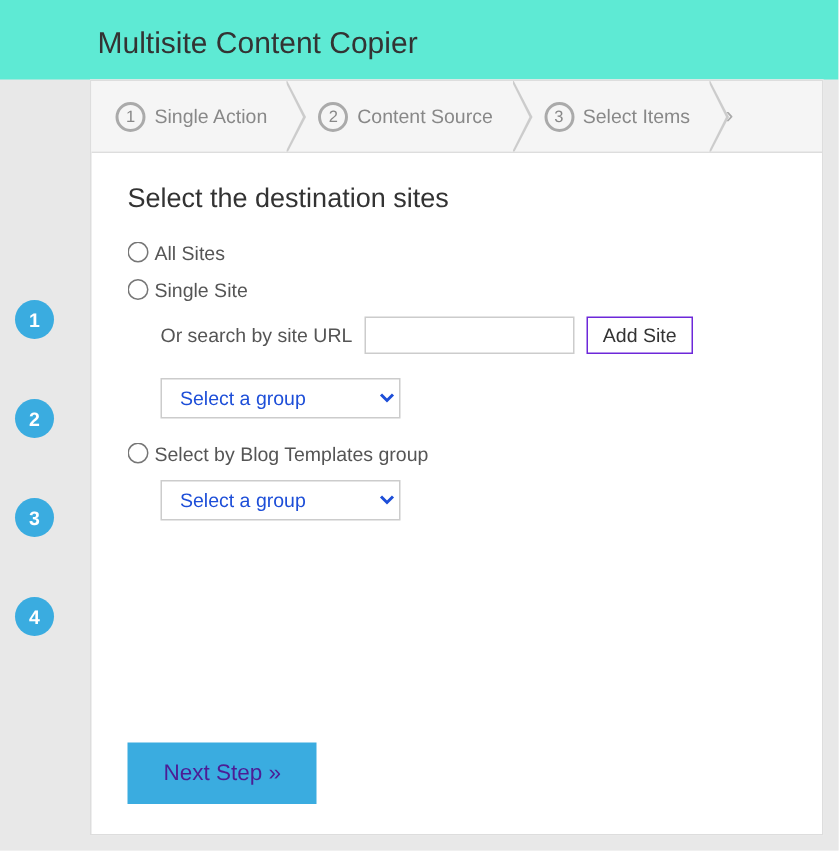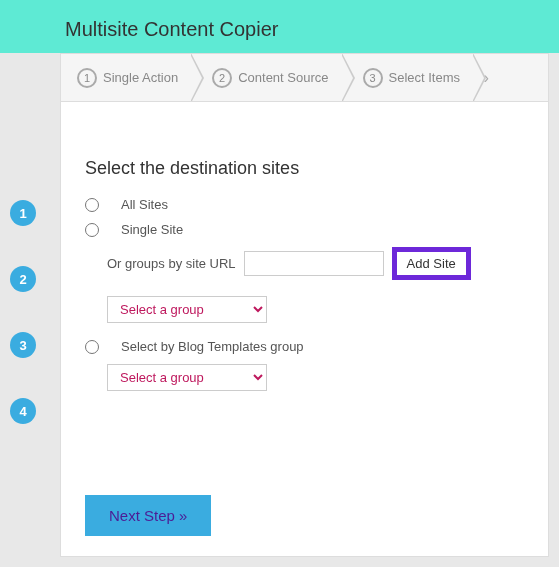--- a/index.html
+++ b/index.html
@@ -111,28 +111,26 @@
       padding: 20px 24px;
       flex: 1;
       display: flex;
       flex-direction: column;
     }
     .page-heading {
       font-size: 18px;
       font-weight: normal;
       color: #333;
       margin-bottom: 18px;
-      margin-top: 36px;
     }
     
     .option-row {
       display: flex;
-      align-items: center;
       margin-bottom: 10px;
-      gap: 22px;
+      gap: 4px;
     }
     .option-row input[type="radio"] {
       cursor: pointer;
       margin: 0;
       width: 14px;
       height: 14px;
     }
     .option-label {
       color: #555;
       font-size: 13px;
@@ -159,38 +157,38 @@
     }
     .url-input {
       width: 140px;
       padding: 4px 8px;
       border: 1px solid #ccc;
       font-size: 13px;
     }
     .add-site-btn {
       padding: 4px 10px;
       background: #fff;
-      border: 5px solid #6d28d9;
+      border: 1px solid #6d28d9;
       font-size: 13px;
       color: #333;
       cursor: pointer;
     }
     
     .group-select-row {
       margin-left: 22px;
       margin-bottom: 16px;
     }
     .group-select {
       padding: 4px 8px;
       border: 1px solid #ccc;
       font-size: 13px;
       background: #fff;
       cursor: pointer;
       width: 160px;
-      color: #be185d;
+      color: #1d4ed8;
     }
     
     .next-step-btn {
       display: inline-block;
       padding: 12px 24px;
       background: #3aace0;
       color: #4c1d95;
       border: none;
       font-size: 15px;
       cursor: pointer;
@@ -264,21 +262,21 @@
           <input type="radio" name="destination" id="all-sites" style="">
           <label class="option-label" for="all-sites">All Sites</label>
         </div>
 
         <div class="option-row">
           <input type="radio" name="destination" id="single-site" style="">
           <label class="option-label" for="single-site">Single Site</label>
         </div>
 
         <div class="site-id-row">
-          <span class="or-text">Or groups by site URL</span>
+          <span class="or-text">Or search by site URL</span>
           <input type="text" class="url-input" style="">
           <button class="add-site-btn">Add Site</button>
         </div>
 
 
         <div class="group-select-row">
           <select class="group-select">
             <option>Select a group</option>
           </select>
         </div>

